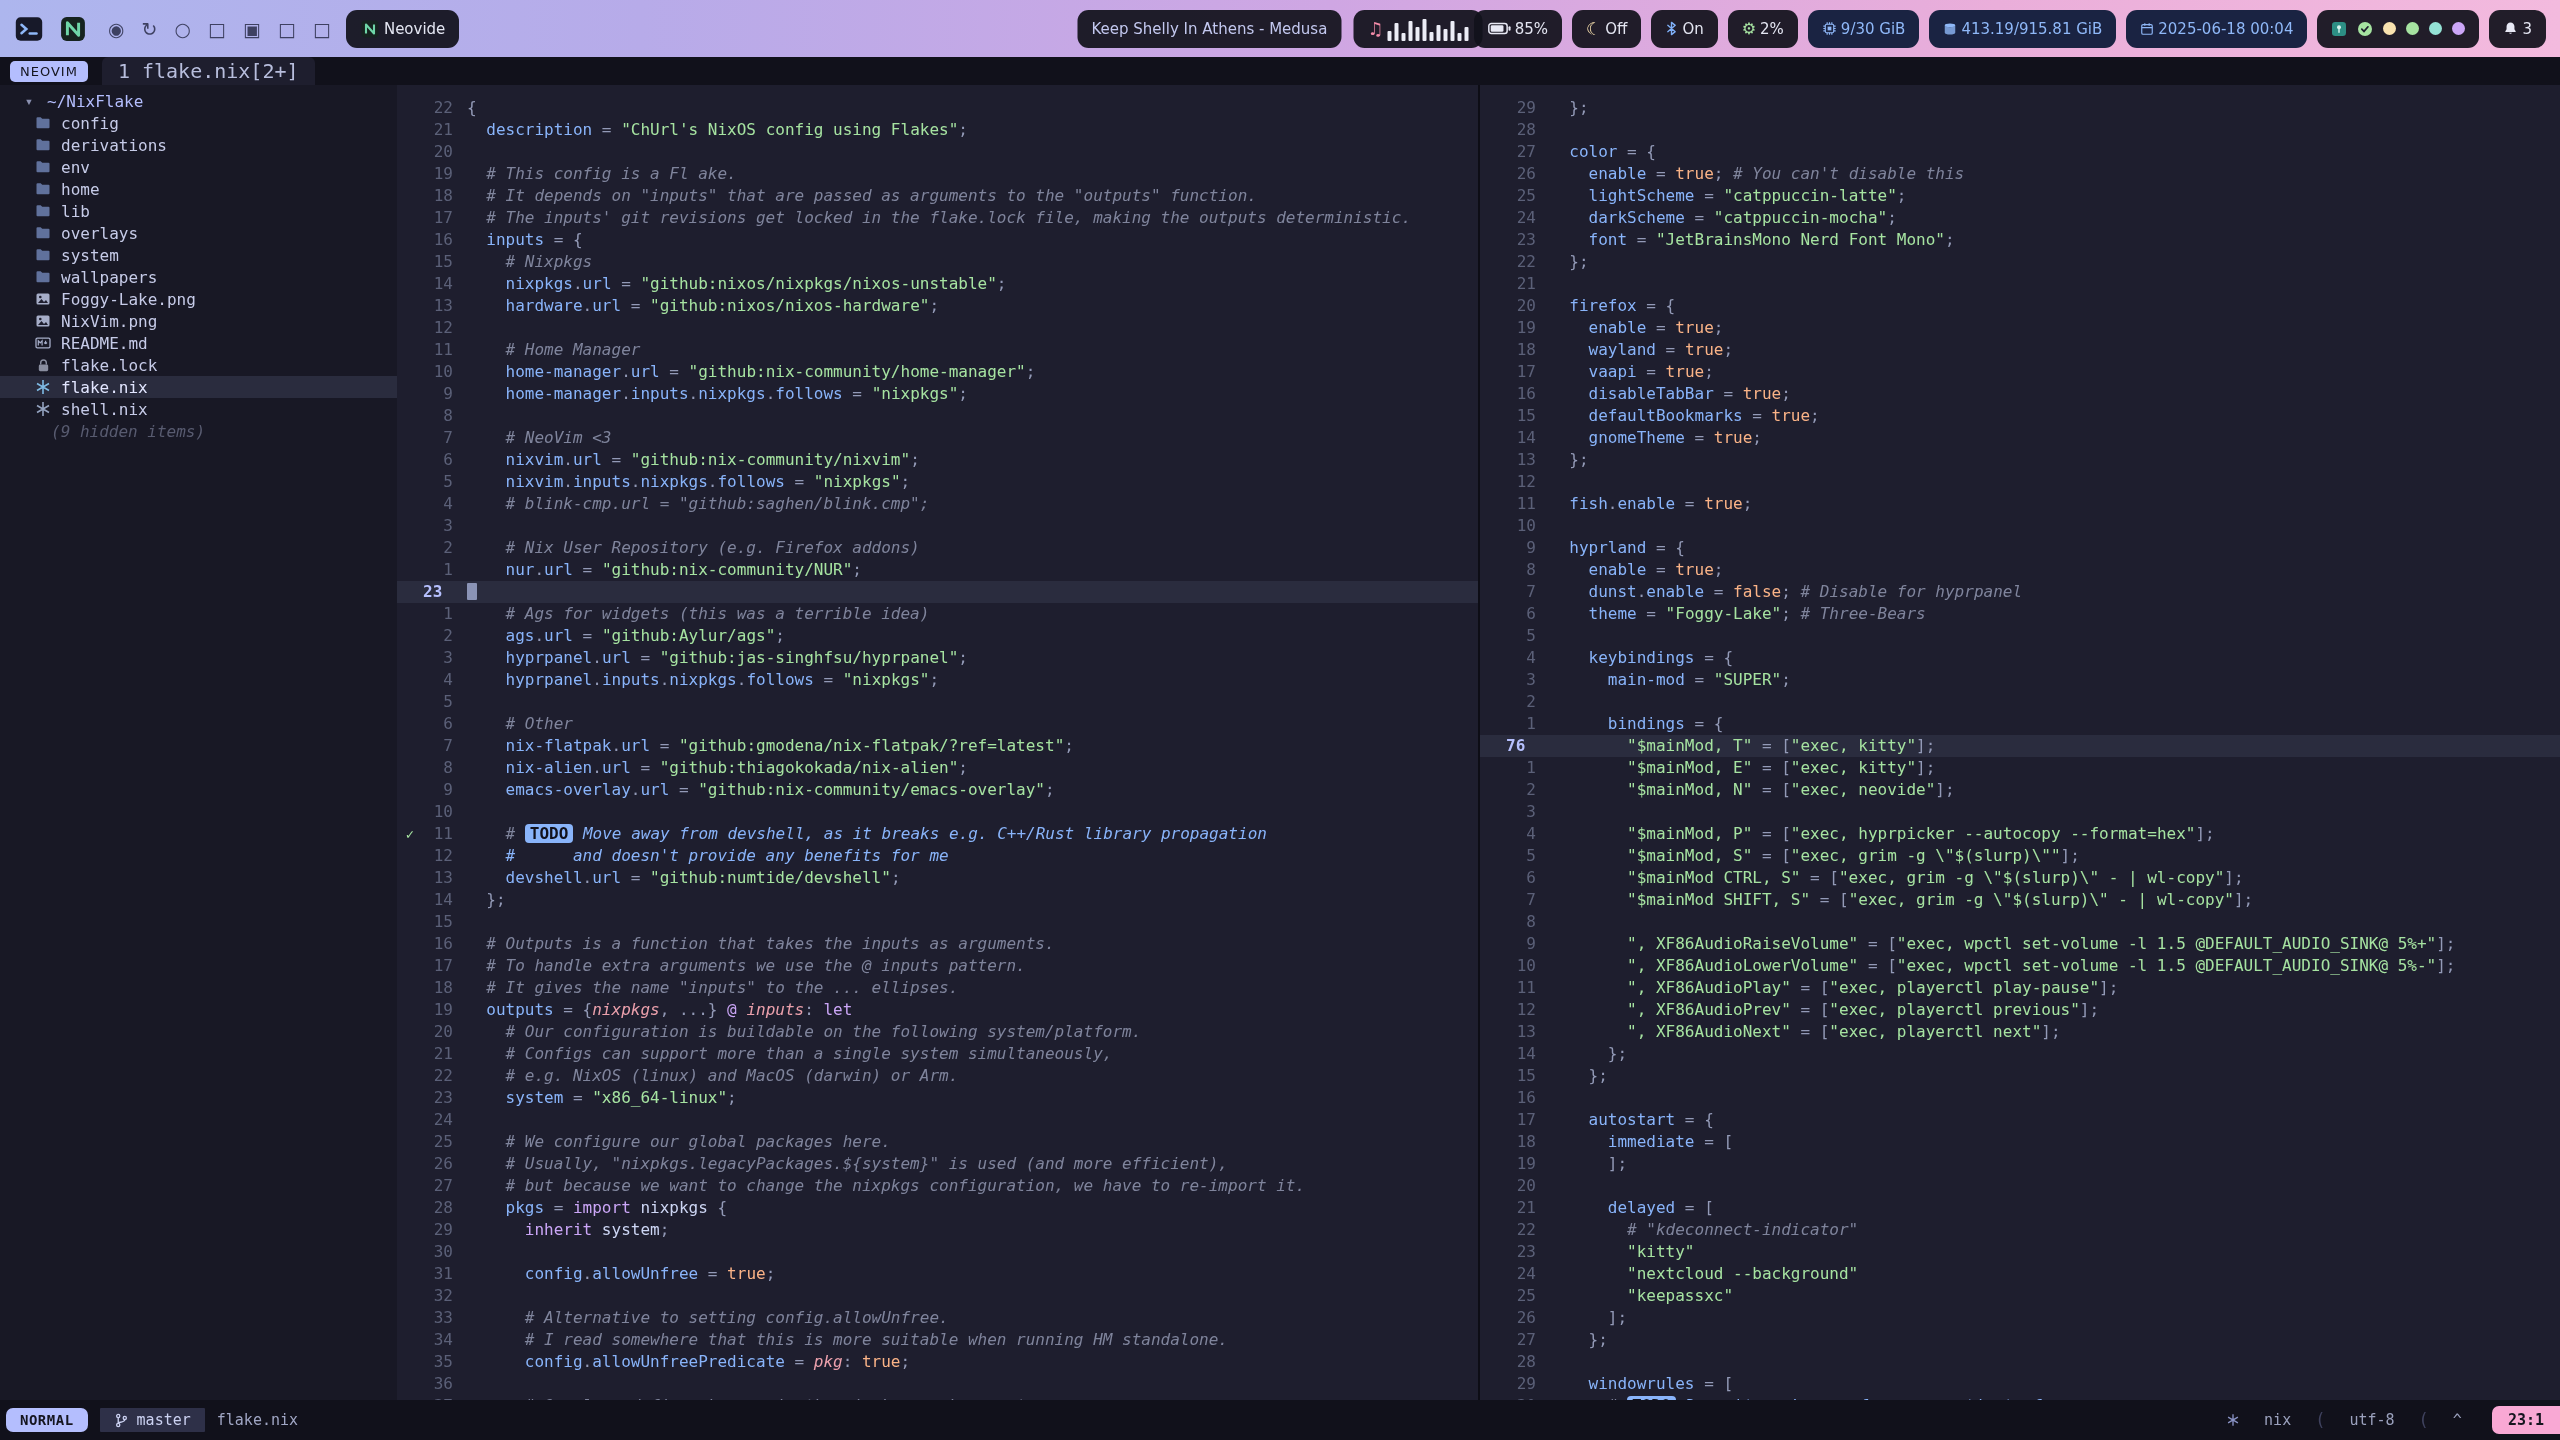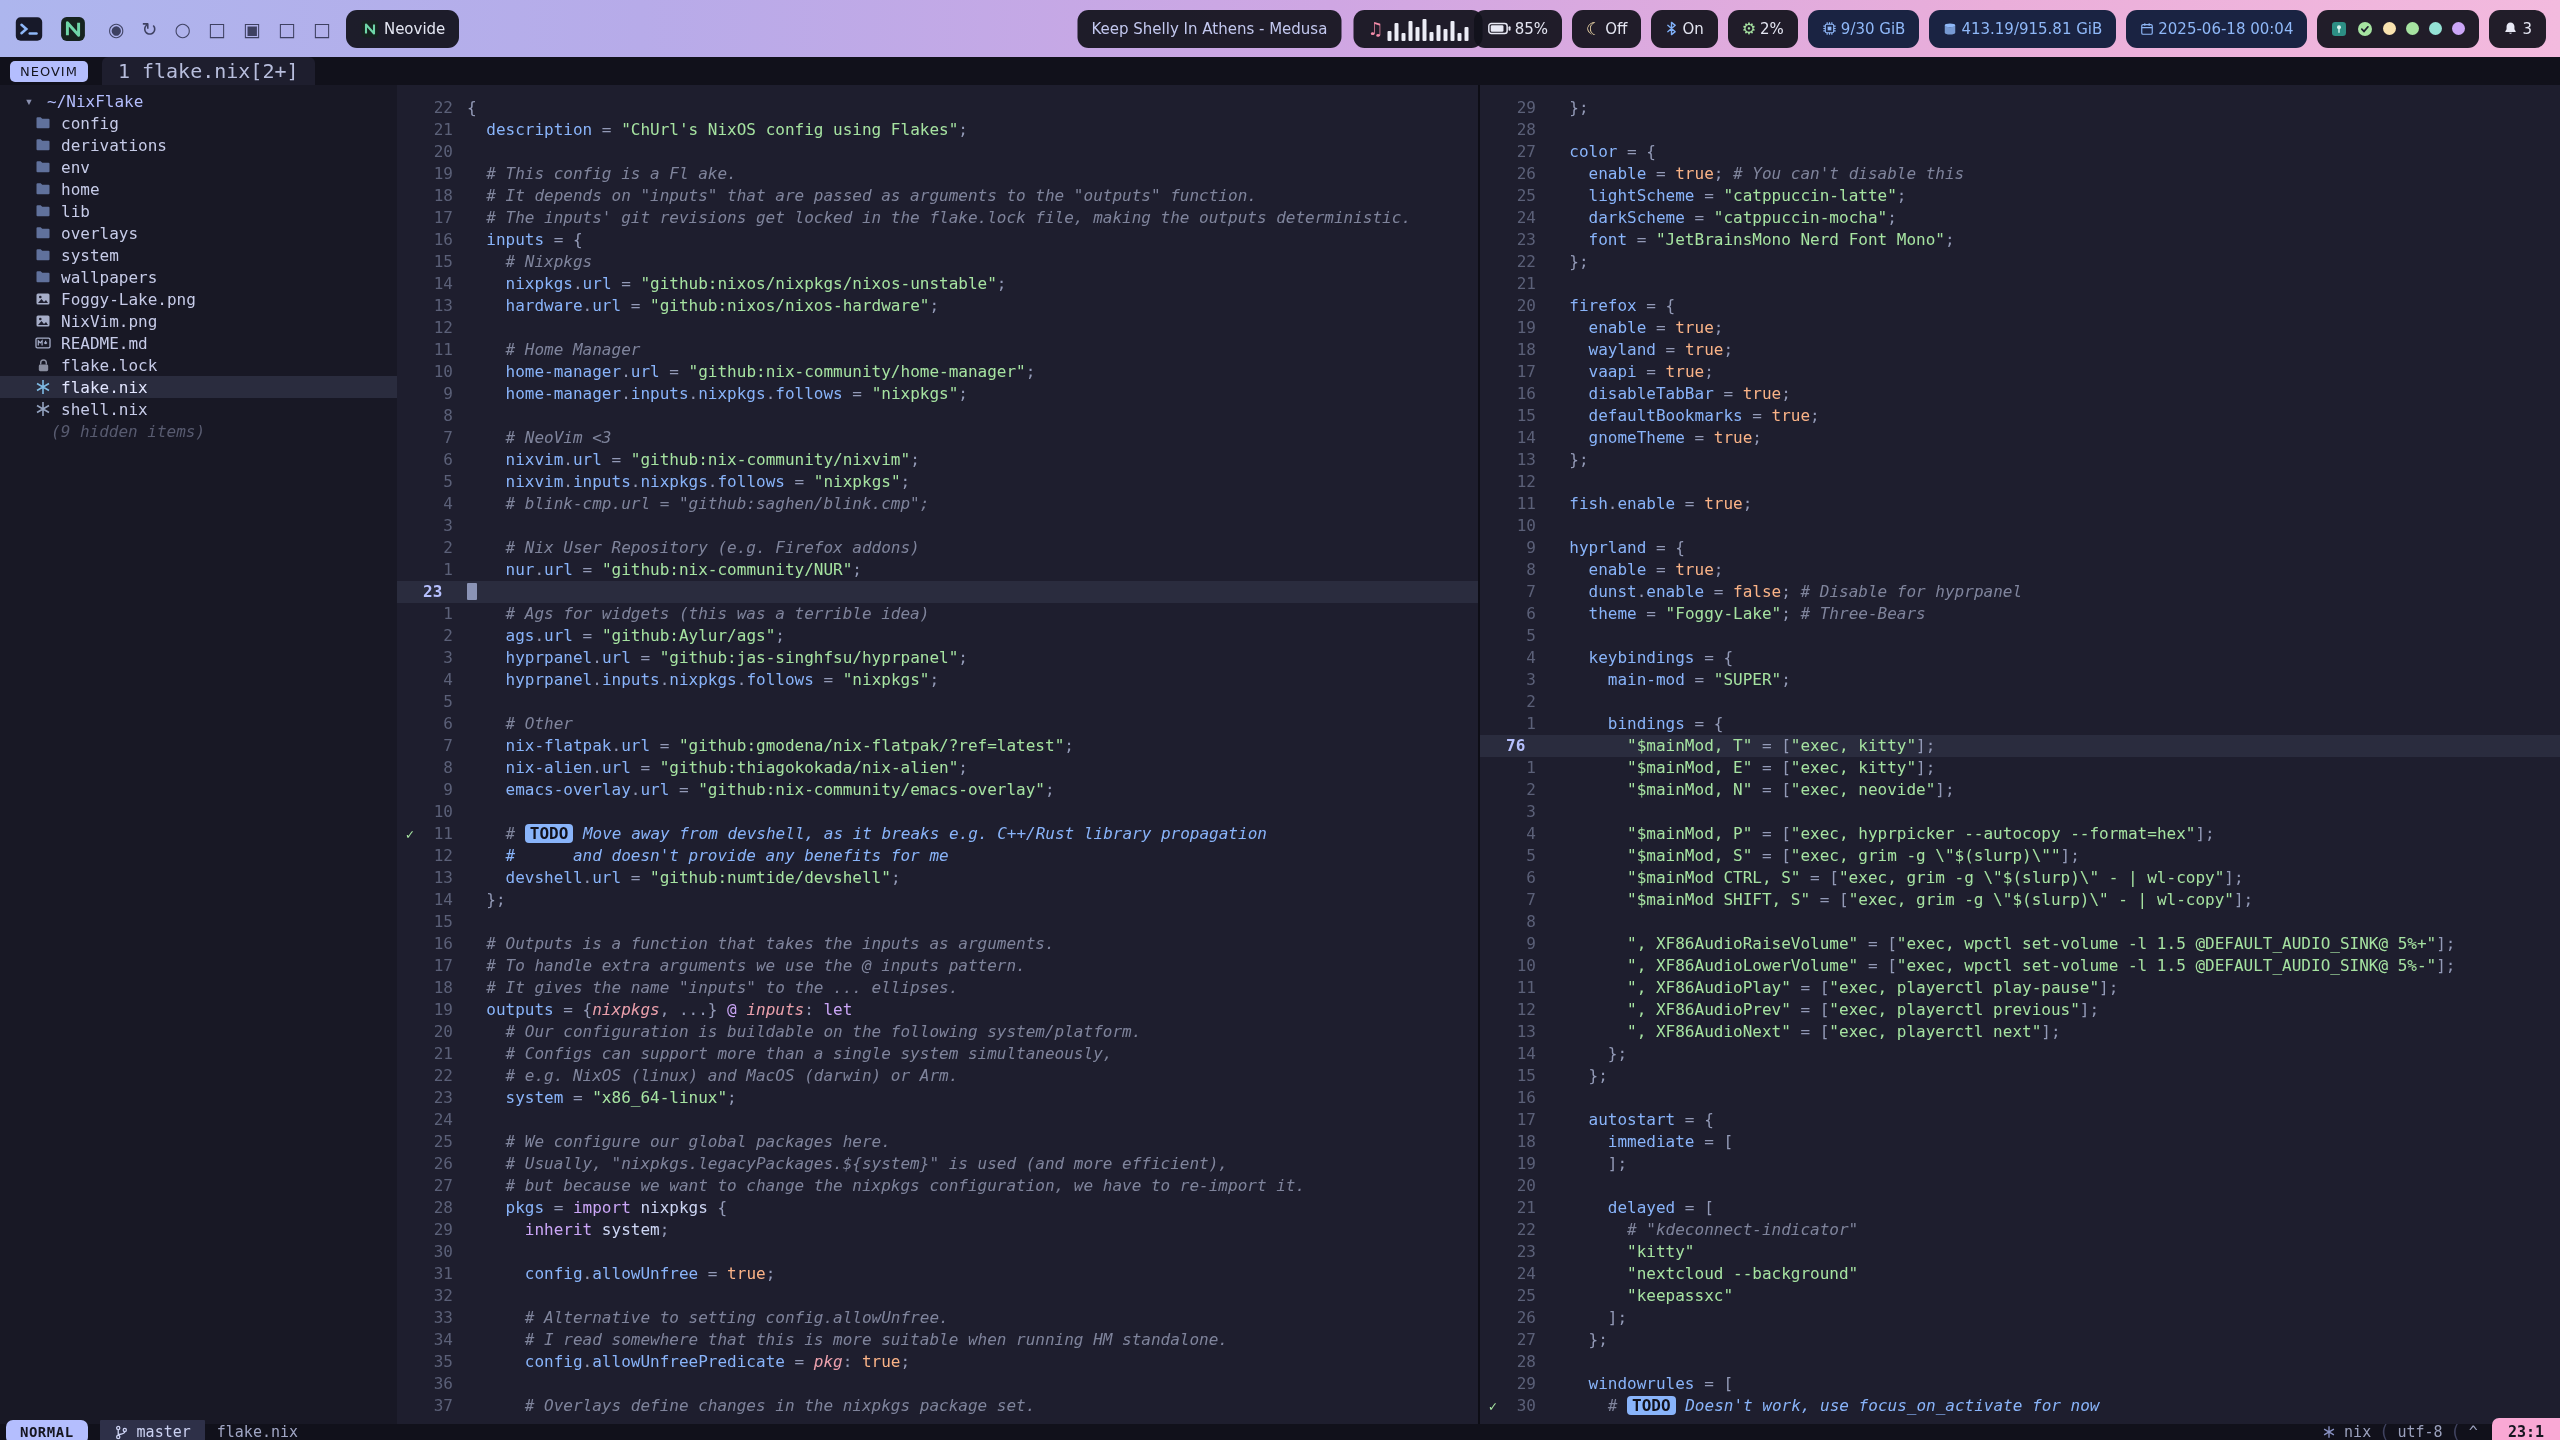--- a/index.html
+++ b/index.html
@@ -63,29 +63,29 @@
   .tk-o{color:#939ab7}
   .tk-c{color:#7f849c;font-style:italic}
   .tk-ct{color:#89b4fa;font-style:italic}
   .tk-k{color:#cba6f7}
   .tk-b{color:#fab387}
   .tk-v{color:#eba0ac;font-style:italic}
   .tk-todo{background:#89b4fa;color:#11111b;font-weight:bold;border-radius:4px;padding:0 5px;font-style:normal}
   .caret{display:inline-block;width:10px;height:17px;background:#8a93b5;vertical-align:-3px;border-radius:1px}
 
   
-  .statusline{height:16px;flex:none;background:#11111b;display:flex;align-items:center;
+  .statusline{height:40px;flex:none;background:#11111b;display:flex;align-items:center;
               font-family:"DejaVu Sans Mono",monospace;font-size:15px;color:#9aa0bc}
   .sl-left{display:flex;align-items:center;gap:12px}
   .mode-badge{margin-left:6px;height:24px;display:inline-flex;align-items:center;background:#b4befe;color:#15151f;
               font-weight:bold;padding:0 14px;border-radius:7px;font-size:14px;letter-spacing:.5px}
   .branch-seg{height:24px;display:inline-flex;align-items:center;gap:8px;background:#2e3048;border-radius:1px;
               padding:0 14px;color:#ccd2f2}
   .sl-file{color:#a0a6c4}
-  .sl-right{margin-left:auto;display:flex;align-items:center;gap:8px}
+  .sl-right{margin-left:auto;display:flex;align-items:center;gap:24px}
   .sl-sep{color:#3f425e;font-size:17px}
   .pos-badge{height:28px;display:inline-flex;align-items:center;background:#f9a8d4;color:#15151f;font-weight:bold;
              padding:0 16px;border-radius:7px 0 0 7px;margin-left:6px}
 </style>
 </head>
 <body>
 
 <div class="screen">
 
   <header class="topbar">

